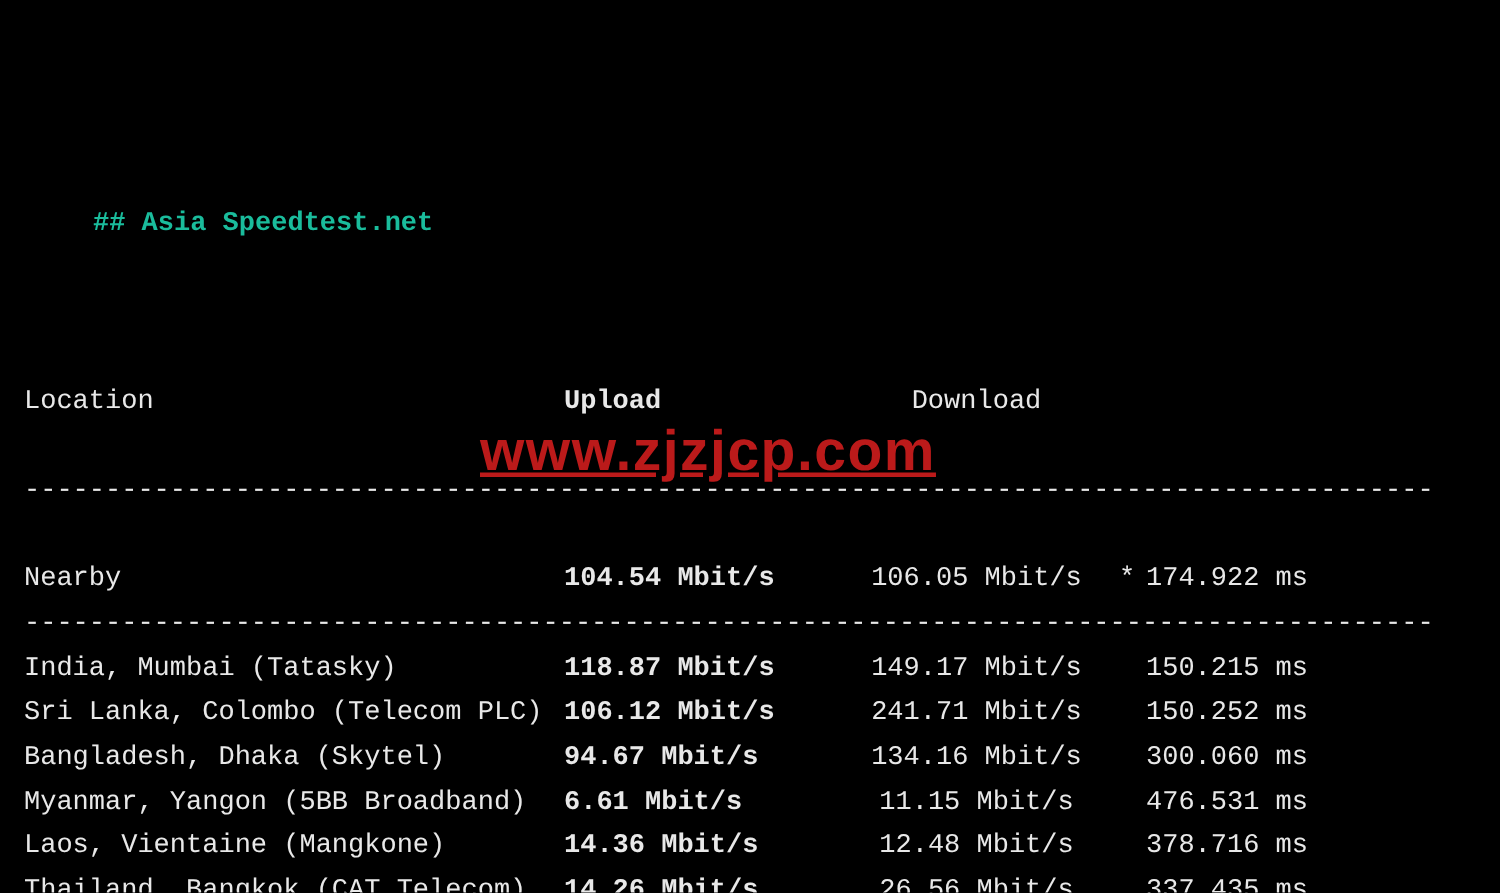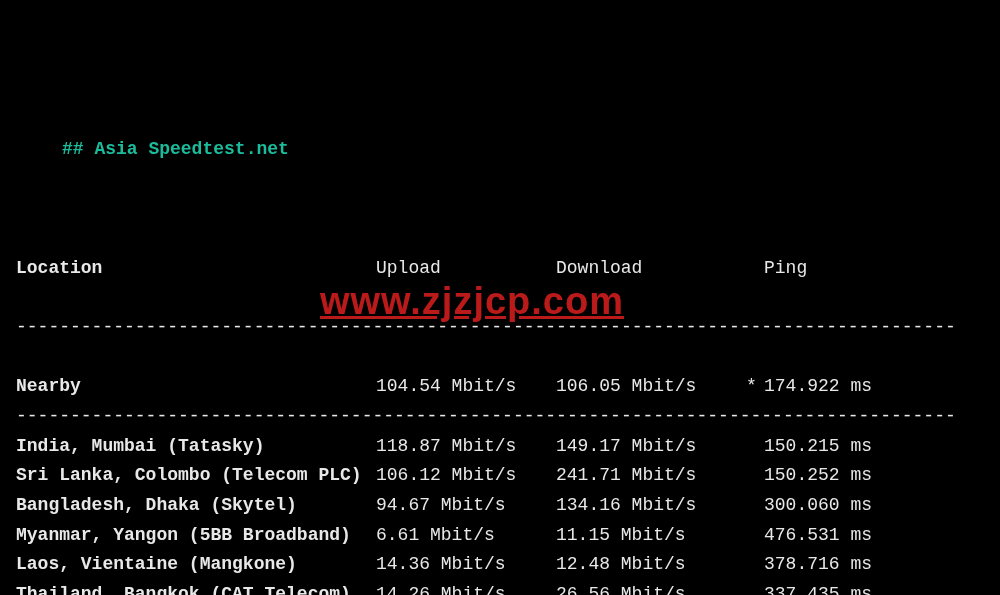--- a/index.html
+++ b/index.html
@@ -18,23 +18,23 @@
     overflow: hidden;
   }
   .title {
     color: #1abc9c;
     font-weight: bold;
     margin-left: 46px;
   }
   .header-row, .row {
     display: flex;
   }
-  .col-loc   { width: 360px; font-weight: bold; }
-  .col-up    { width: 180px; }
-  .col-down  { width: 190px; }
+  .col-loc   { width: 360px; }
+  .col-up    { width: 180px; font-weight: bold; }
+  .col-down  { width: 190px; text-align: center; }
   .col-ping  { width: 170px; }
   .col-star  { width: 18px; }
   .divider {
     letter-spacing: 0;
     color: #e8e8e8;
     overflow: hidden;
   }
   .watermark {
     position: absolute;
     top: 270px;
@@ -54,21 +54,20 @@
 
 
 
 <div class="title">## Asia Speedtest.net</div>
 <div> </div>
 <div class="header-row">
   <span class="col-loc">Location</span>
   <span class="col-up">Upload</span>
   <span class="col-down">Download</span>
   <span class="col-star"> </span>
-  <span class="col-ping">Ping</span>
 </div>
 <div class="divider">---------------------------------------------------------------------------------------</div>
 <div id="rows-container"><div class="row"><span class="col-loc">Nearby</span><span class="col-up">104.54 Mbit/s</span><span class="col-down">106.05 Mbit/s</span><span class="col-star">* </span><span class="col-ping">174.922 ms</span></div><div class="divider">---------------------------------------------------------------------------------------</div><div class="row"><span class="col-loc">India, Mumbai (Tatasky)</span><span class="col-up">118.87 Mbit/s</span><span class="col-down">149.17 Mbit/s</span><span class="col-star">  </span><span class="col-ping">150.215 ms</span></div><div class="row"><span class="col-loc">Sri Lanka, Colombo (Telecom PLC)</span><span class="col-up">106.12 Mbit/s</span><span class="col-down">241.71 Mbit/s</span><span class="col-star">  </span><span class="col-ping">150.252 ms</span></div><div class="row"><span class="col-loc">Bangladesh, Dhaka (Skytel)</span><span class="col-up">94.67 Mbit/s</span><span class="col-down">134.16 Mbit/s</span><span class="col-star">  </span><span class="col-ping">300.060 ms</span></div><div class="row"><span class="col-loc">Myanmar, Yangon (5BB Broadband)</span><span class="col-up">6.61 Mbit/s</span><span class="col-down">11.15 Mbit/s</span><span class="col-star">  </span><span class="col-ping">476.531 ms</span></div><div class="row"><span class="col-loc">Laos, Vientaine (Mangkone)</span><span class="col-up">14.36 Mbit/s</span><span class="col-down">12.48 Mbit/s</span><span class="col-star">  </span><span class="col-ping">378.716 ms</span></div><div class="row"><span class="col-loc">Thailand, Bangkok (CAT Telecom)</span><span class="col-up">14.26 Mbit/s</span><span class="col-down">26.56 Mbit/s</span><span class="col-star">  </span><span class="col-ping">337.435 ms</span></div></div>
 
 <div class="watermark">www.zjzjcp.com</div>
 
 
 
 
 </body></html>

